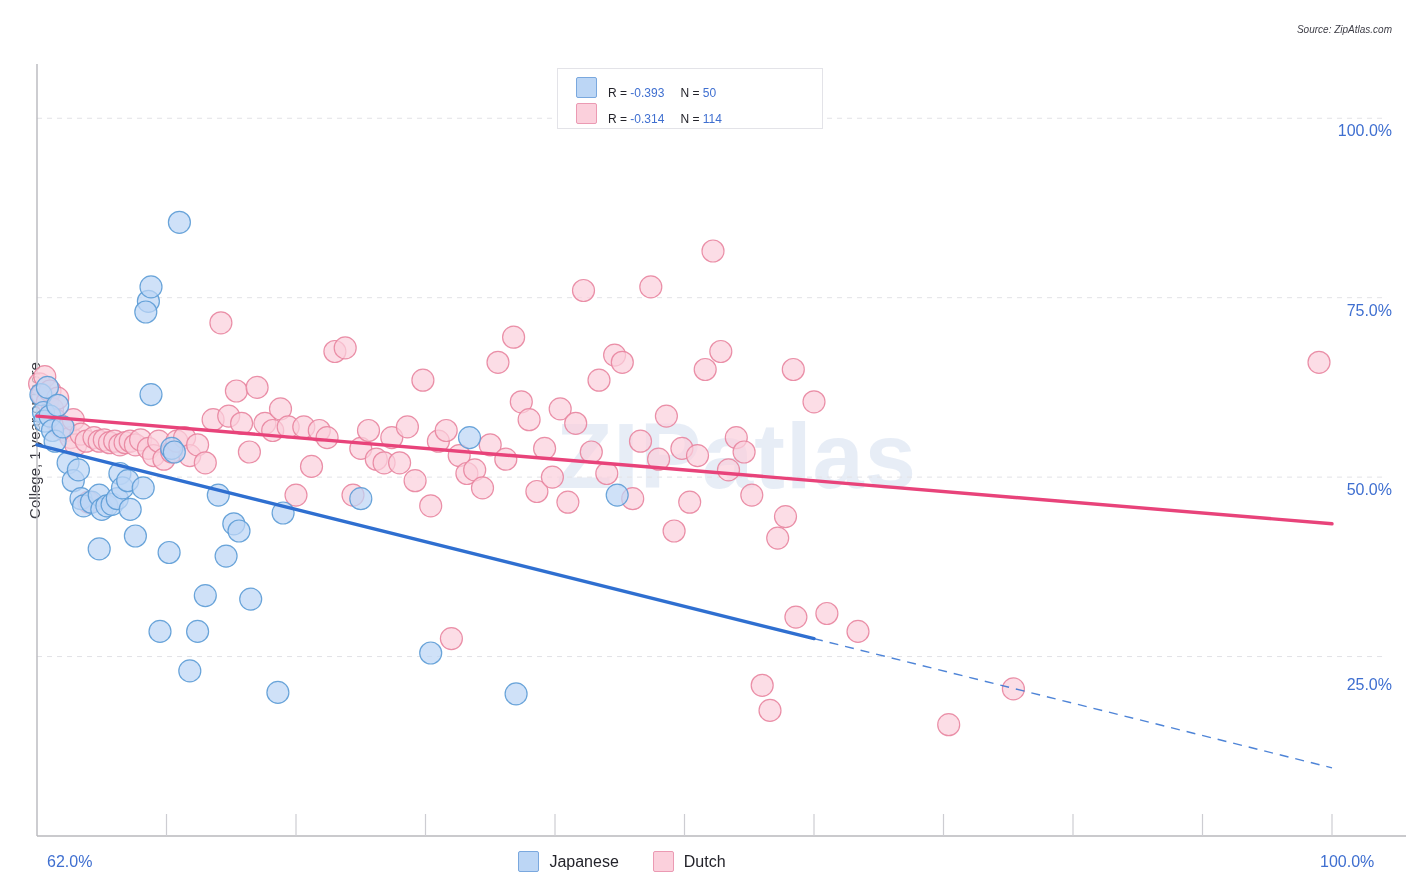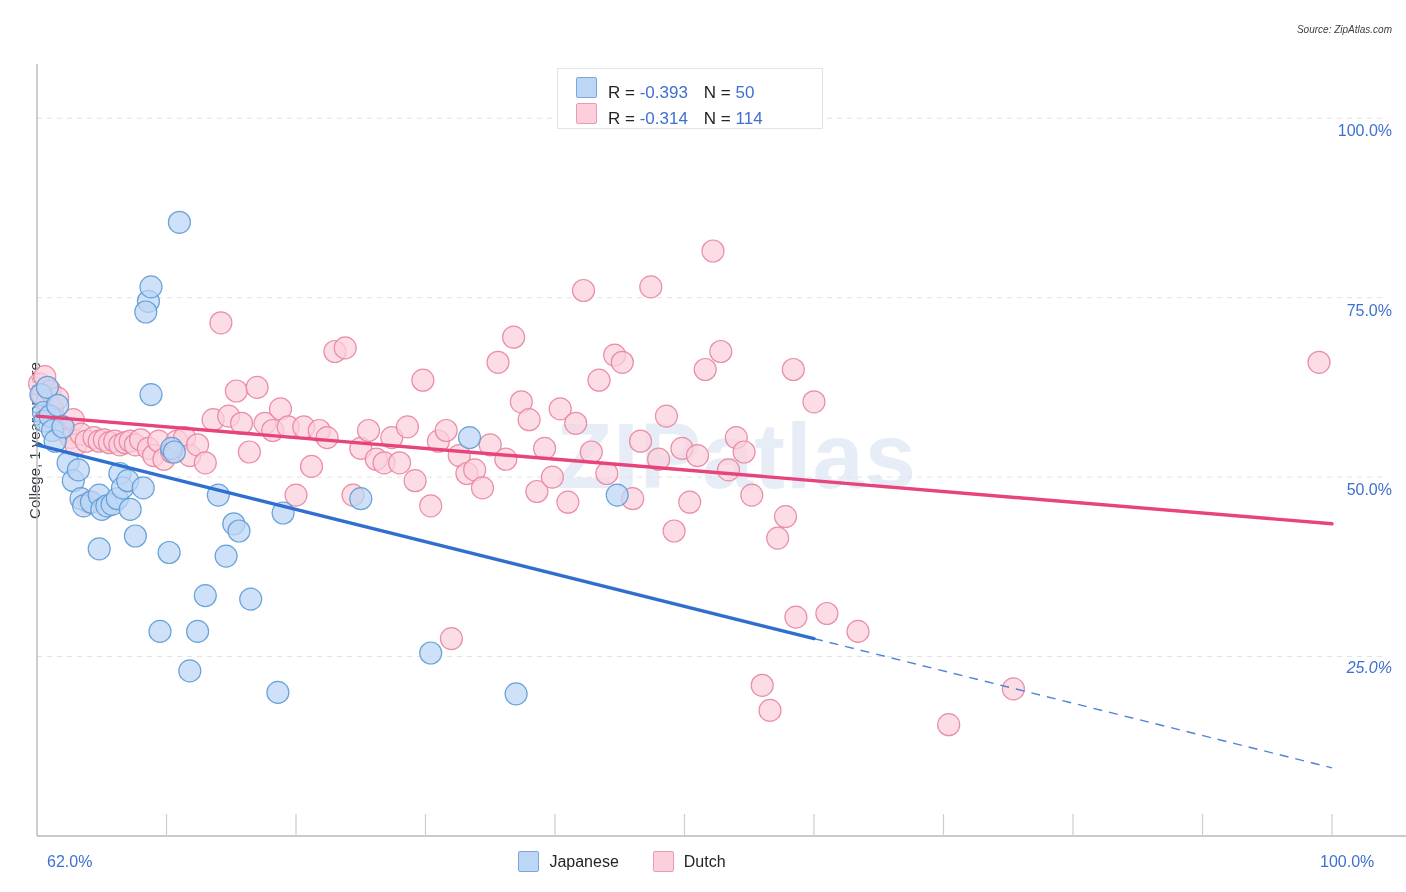--- a/index.html
+++ b/index.html
@@ -89,21 +89,21 @@
   .swatch {
     width: 21px;
     height: 21px;
     border-radius: 2px;
     box-sizing: border-box;
     flex: none;
   }
   .swatch.blue { background: #bcd6f5; border: 1px solid #7aa8de; }
   .swatch.pink { background: #fbd0dc; border: 1px solid #eb9ab3; }
   .stat-text {
-    font-size: 17px;
+    font-size: 12px;
     color: #23232a;
     margin-left: 11px;
     white-space: nowrap;
     margin-top: 11px;
   }
   .stat-val { color: #3f6fd0; }
   .stat-n-label { margin-left: 16px; color: #23232a; }
   .bottom-legend {
     position: absolute;
     left: 0;
@@ -340,21 +340,21 @@
         <circle cx="469.5" cy="437.6" r="11" fill="#bcd6f5" fill-opacity="0.72" stroke="#5b9bd5" stroke-width="1.2" stroke-opacity="0.9"></circle>
         <circle cx="516.1" cy="693.9" r="11" fill="#bcd6f5" fill-opacity="0.72" stroke="#5b9bd5" stroke-width="1.2" stroke-opacity="0.9"></circle>
         <circle cx="617.2" cy="495.1" r="11" fill="#bcd6f5" fill-opacity="0.72" stroke="#5b9bd5" stroke-width="1.2" stroke-opacity="0.9"></circle>
       </g>
       <line x1="37" y1="416.1121495327103" x2="1332" y2="523.7757009345794" stroke="#e8437a" stroke-width="3.4" stroke-linecap="round"></line>
       <line x1="37" y1="444.8224299065421" x2="814" y2="638.6168224299065" stroke="#2f6fd0" stroke-width="3.4" stroke-linecap="round"></line>
       <line x1="814" y1="638.6168224299065" x2="1332" y2="767.8130841121496" stroke="#2f6fd0" stroke-width="1.4" stroke-dasharray="9 7" stroke-opacity="0.85"></line>
     </svg>
 
   <div id="ytick-labels">
-      <div class="ytick-label" style="top: 659px; font-style: italic;">25.0%</div>
+      <div class="ytick-label" style="top: 676px;">25.0%</div>
       <div class="ytick-label" style="top: 481.121px;">50.0%</div>
       <div class="ytick-label" style="top: 301.682px;">75.0%</div>
       <div class="ytick-label" style="top: 122.243px;">100.0%</div>
     </div>
   <div id="xtick-labels">
       <div class="xtick-label" style="left: 47px; top: 853px;">62.0%</div>
       <div class="xtick-label" style="left: 1320px; top: 853px;">100.0%</div>
     </div>
 
   <div class="stats-box">

